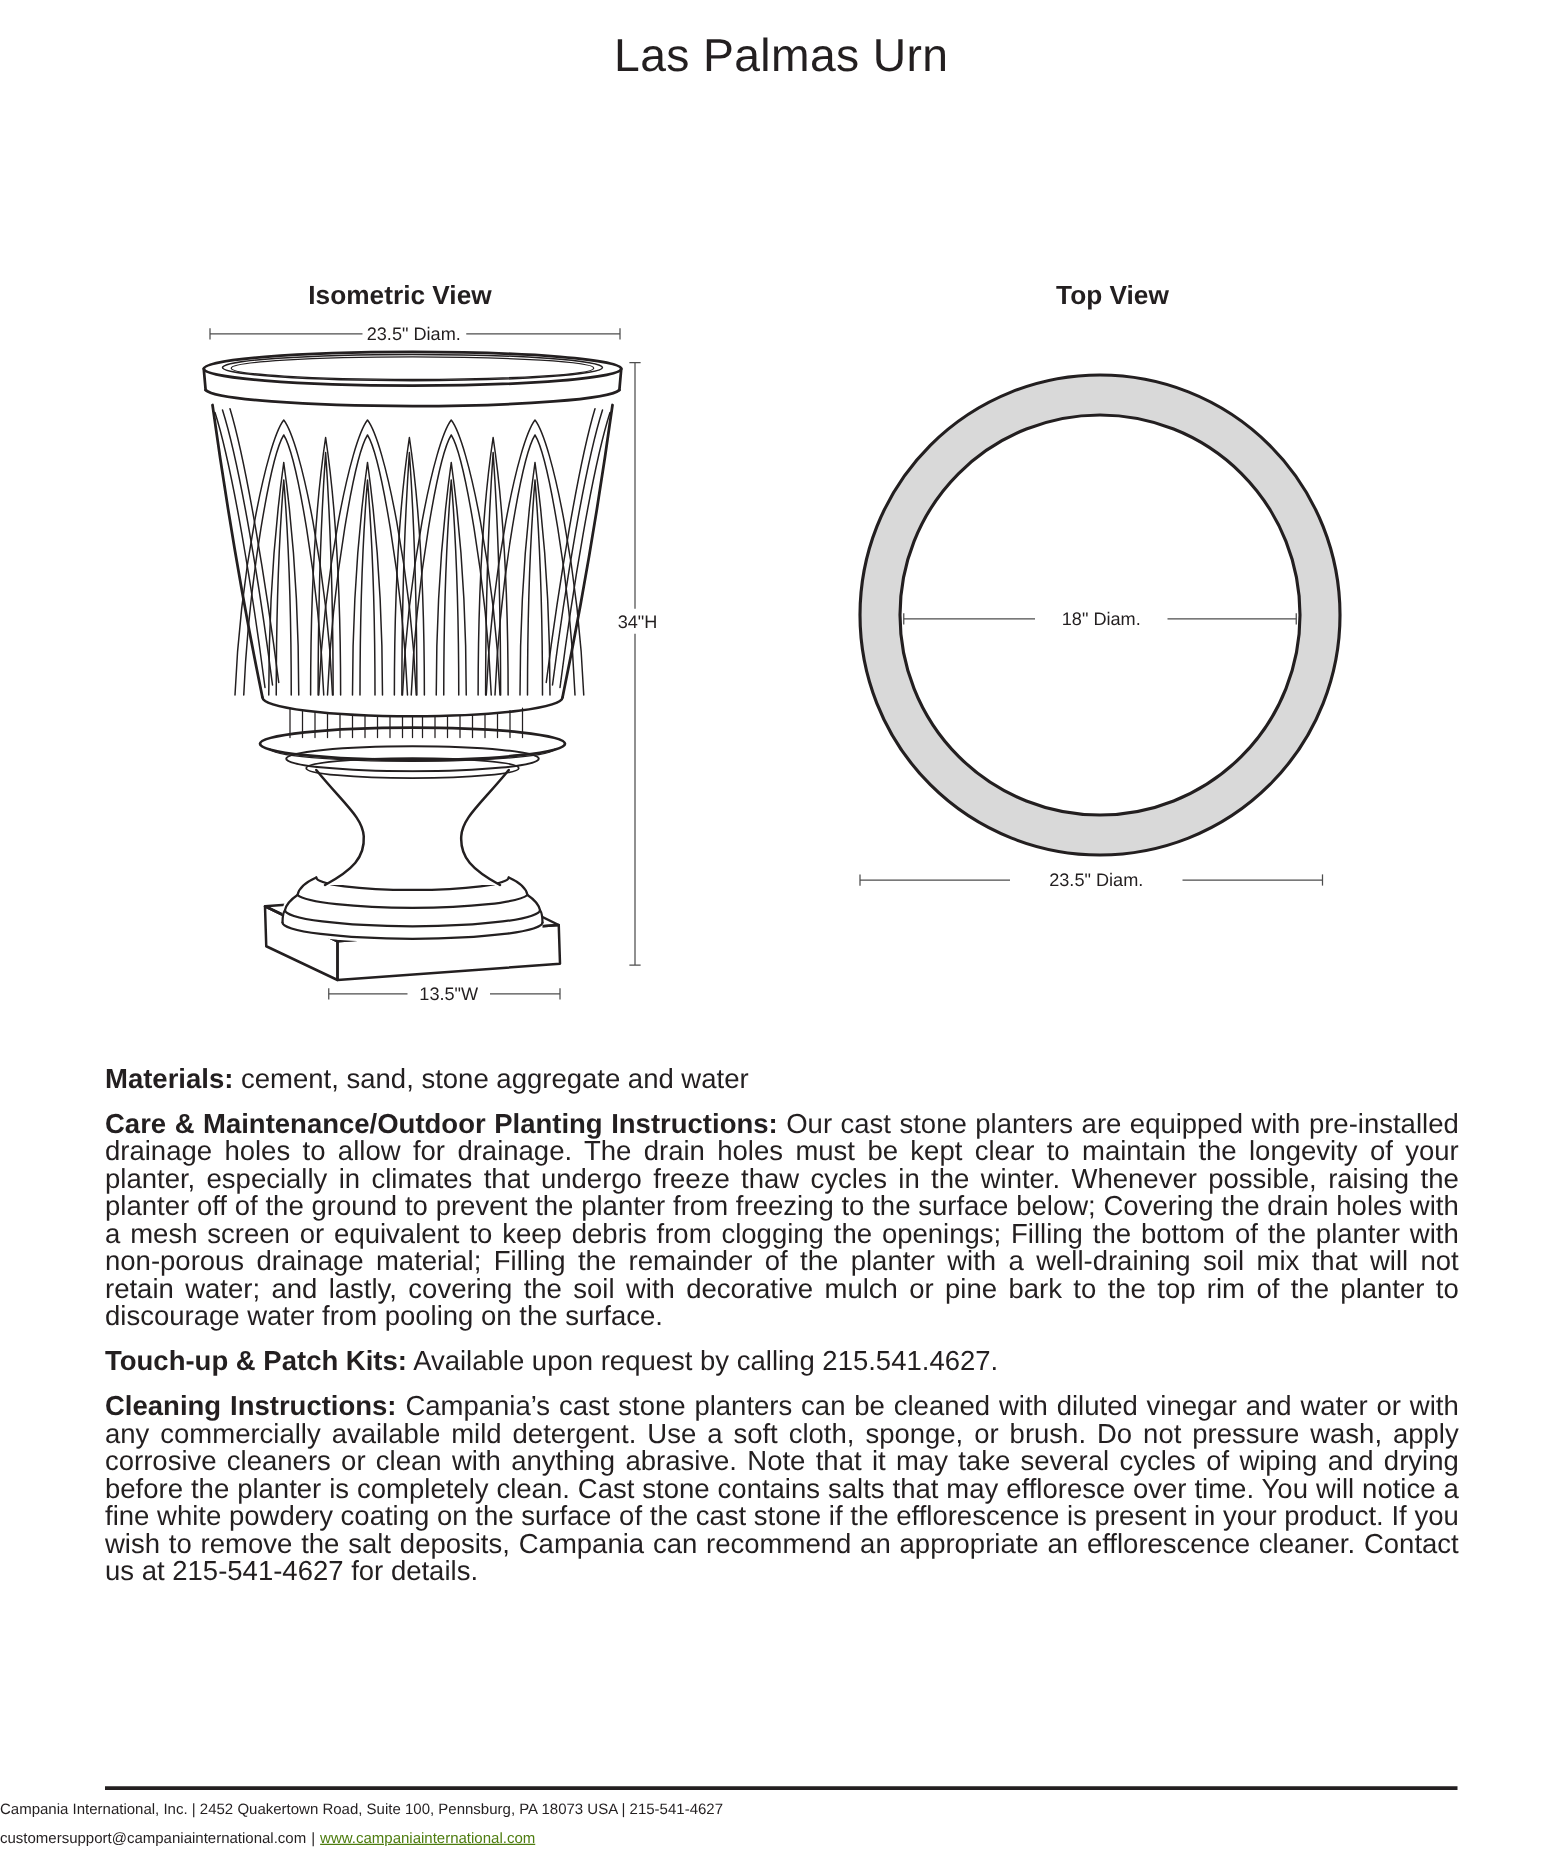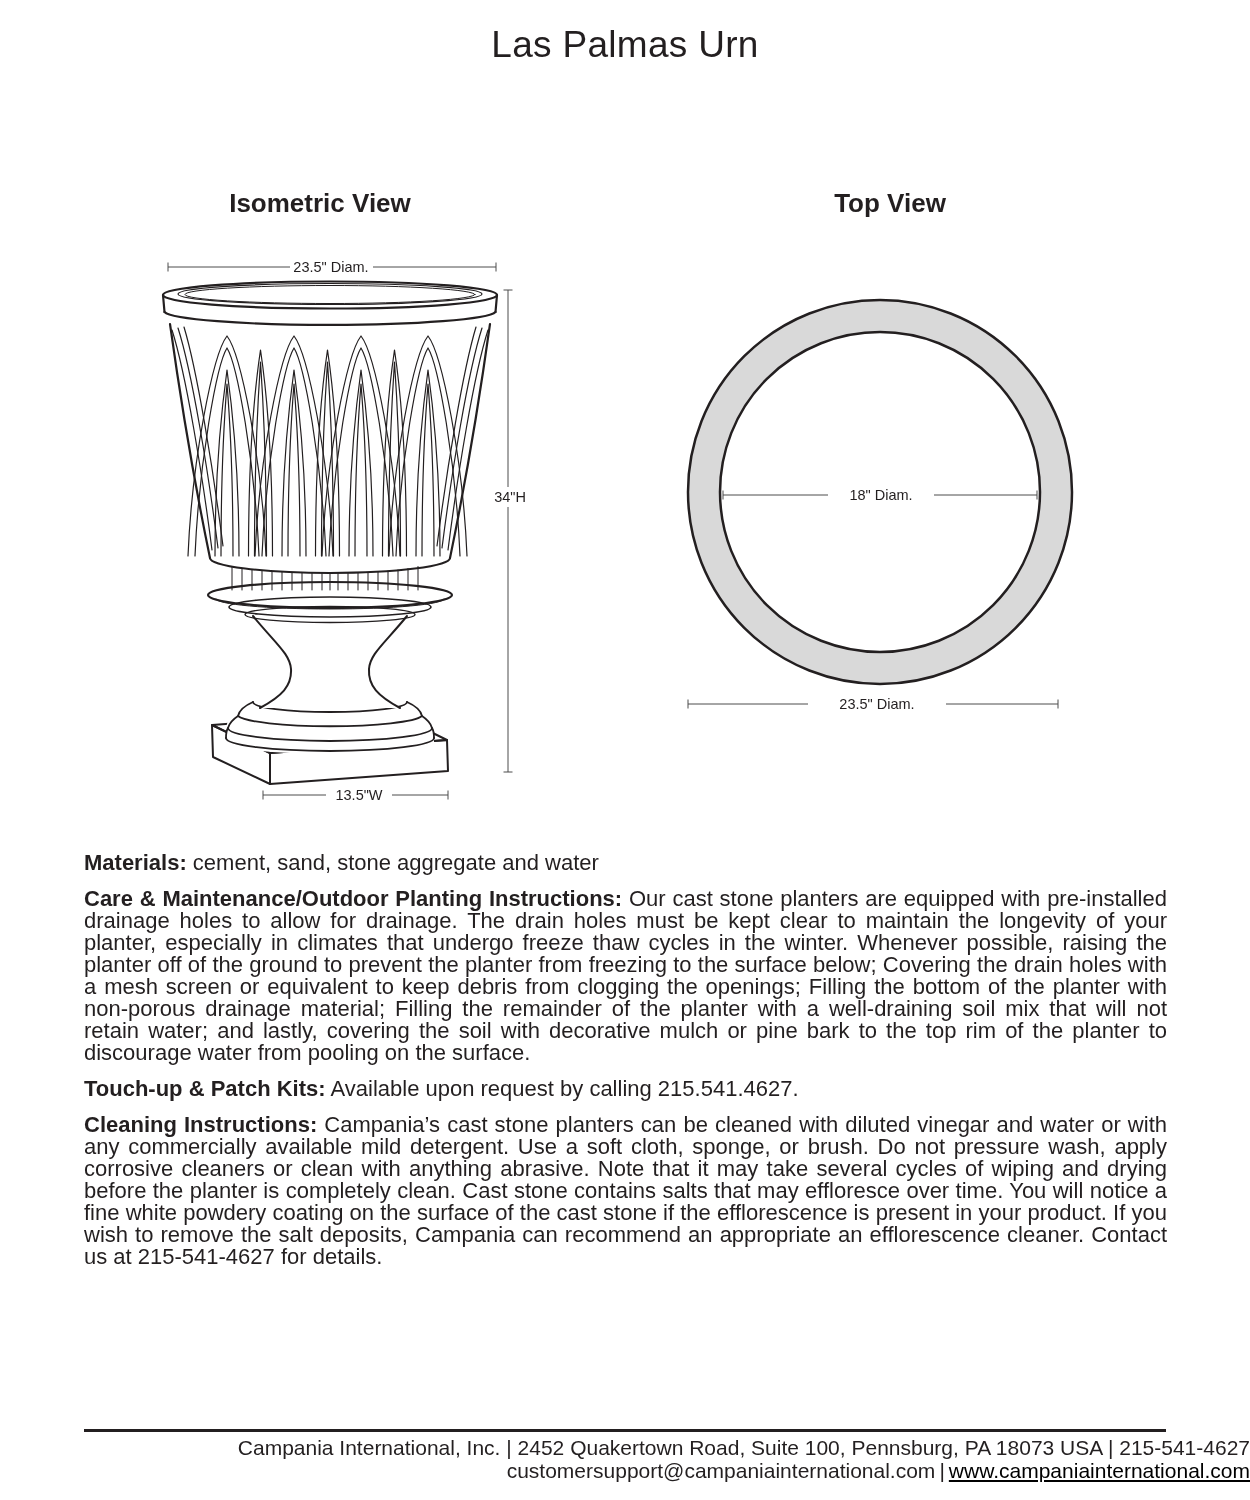--- a/index.html
+++ b/index.html
@@ -1,34 +1,34 @@
 <!DOCTYPE html>
 <html><head>
 <meta charset="utf-8">
 <style>
   html,body{margin:0;padding:0;background:#fff;}
   .page{position:relative;width:1250px;height:1500px;background:#ffffff;
         font-family:"Liberation Sans",sans-serif;color:#231f20;overflow:hidden;}
   .title{position:absolute;top:24px;left:0;width:100%;text-align:center;
          font-size:37px;font-weight:normal;letter-spacing:.3px;}
-  .view-label{position:absolute;font-size:26px;font-weight:bold;text-align:center;}
+  .view-label{position:absolute;font-size:21px;font-weight:bold;text-align:center;margin-top:37px;}
   .view-label.iso{left:125px;top:188px;width:390px;}
   .view-label.top{left:670px;top:188px;width:440px;}
   .drawing{position:absolute;}
   .drawing.iso{left:140px;top:250px;}
   .drawing.top{left:660px;top:280px;}
   .specs{position:absolute;left:84px;top:852px;width:1083px;
          font-size:22px;line-height:22px;text-align:justify;}
   .specs p{margin:0 0 14px 0;}
   .specs b{font-weight:bold;}
   .footer-rule{position:absolute;left:84px;top:1429px;width:1082px;height:3px;
                background:#231f20;}
-  .footer-text{position:absolute;left:0;top:1436px;width:100%;text-align:right;
-               font-size:21px;line-height:23px;}
-  .footer-text a{color:#000000;text-decoration:underline;}
+  .footer-text{position:absolute;left:0;top:1436px;width:100%;text-align:left;
+               font-size:12px;line-height:23px;}
+  .footer-text a{color:#4d7c0f;text-decoration:underline;}
   .sep{padding:0 4px;}
   svg text{font-family:"Liberation Sans",sans-serif;font-size:14.5px;fill:#231f20;}
   .ink{stroke:#231f20;fill:none;}
   .dim{stroke:#4d4d4d;stroke-width:1;fill:none;}
 </style>
 </head>
 <body>
 
 <div class="page">
 

